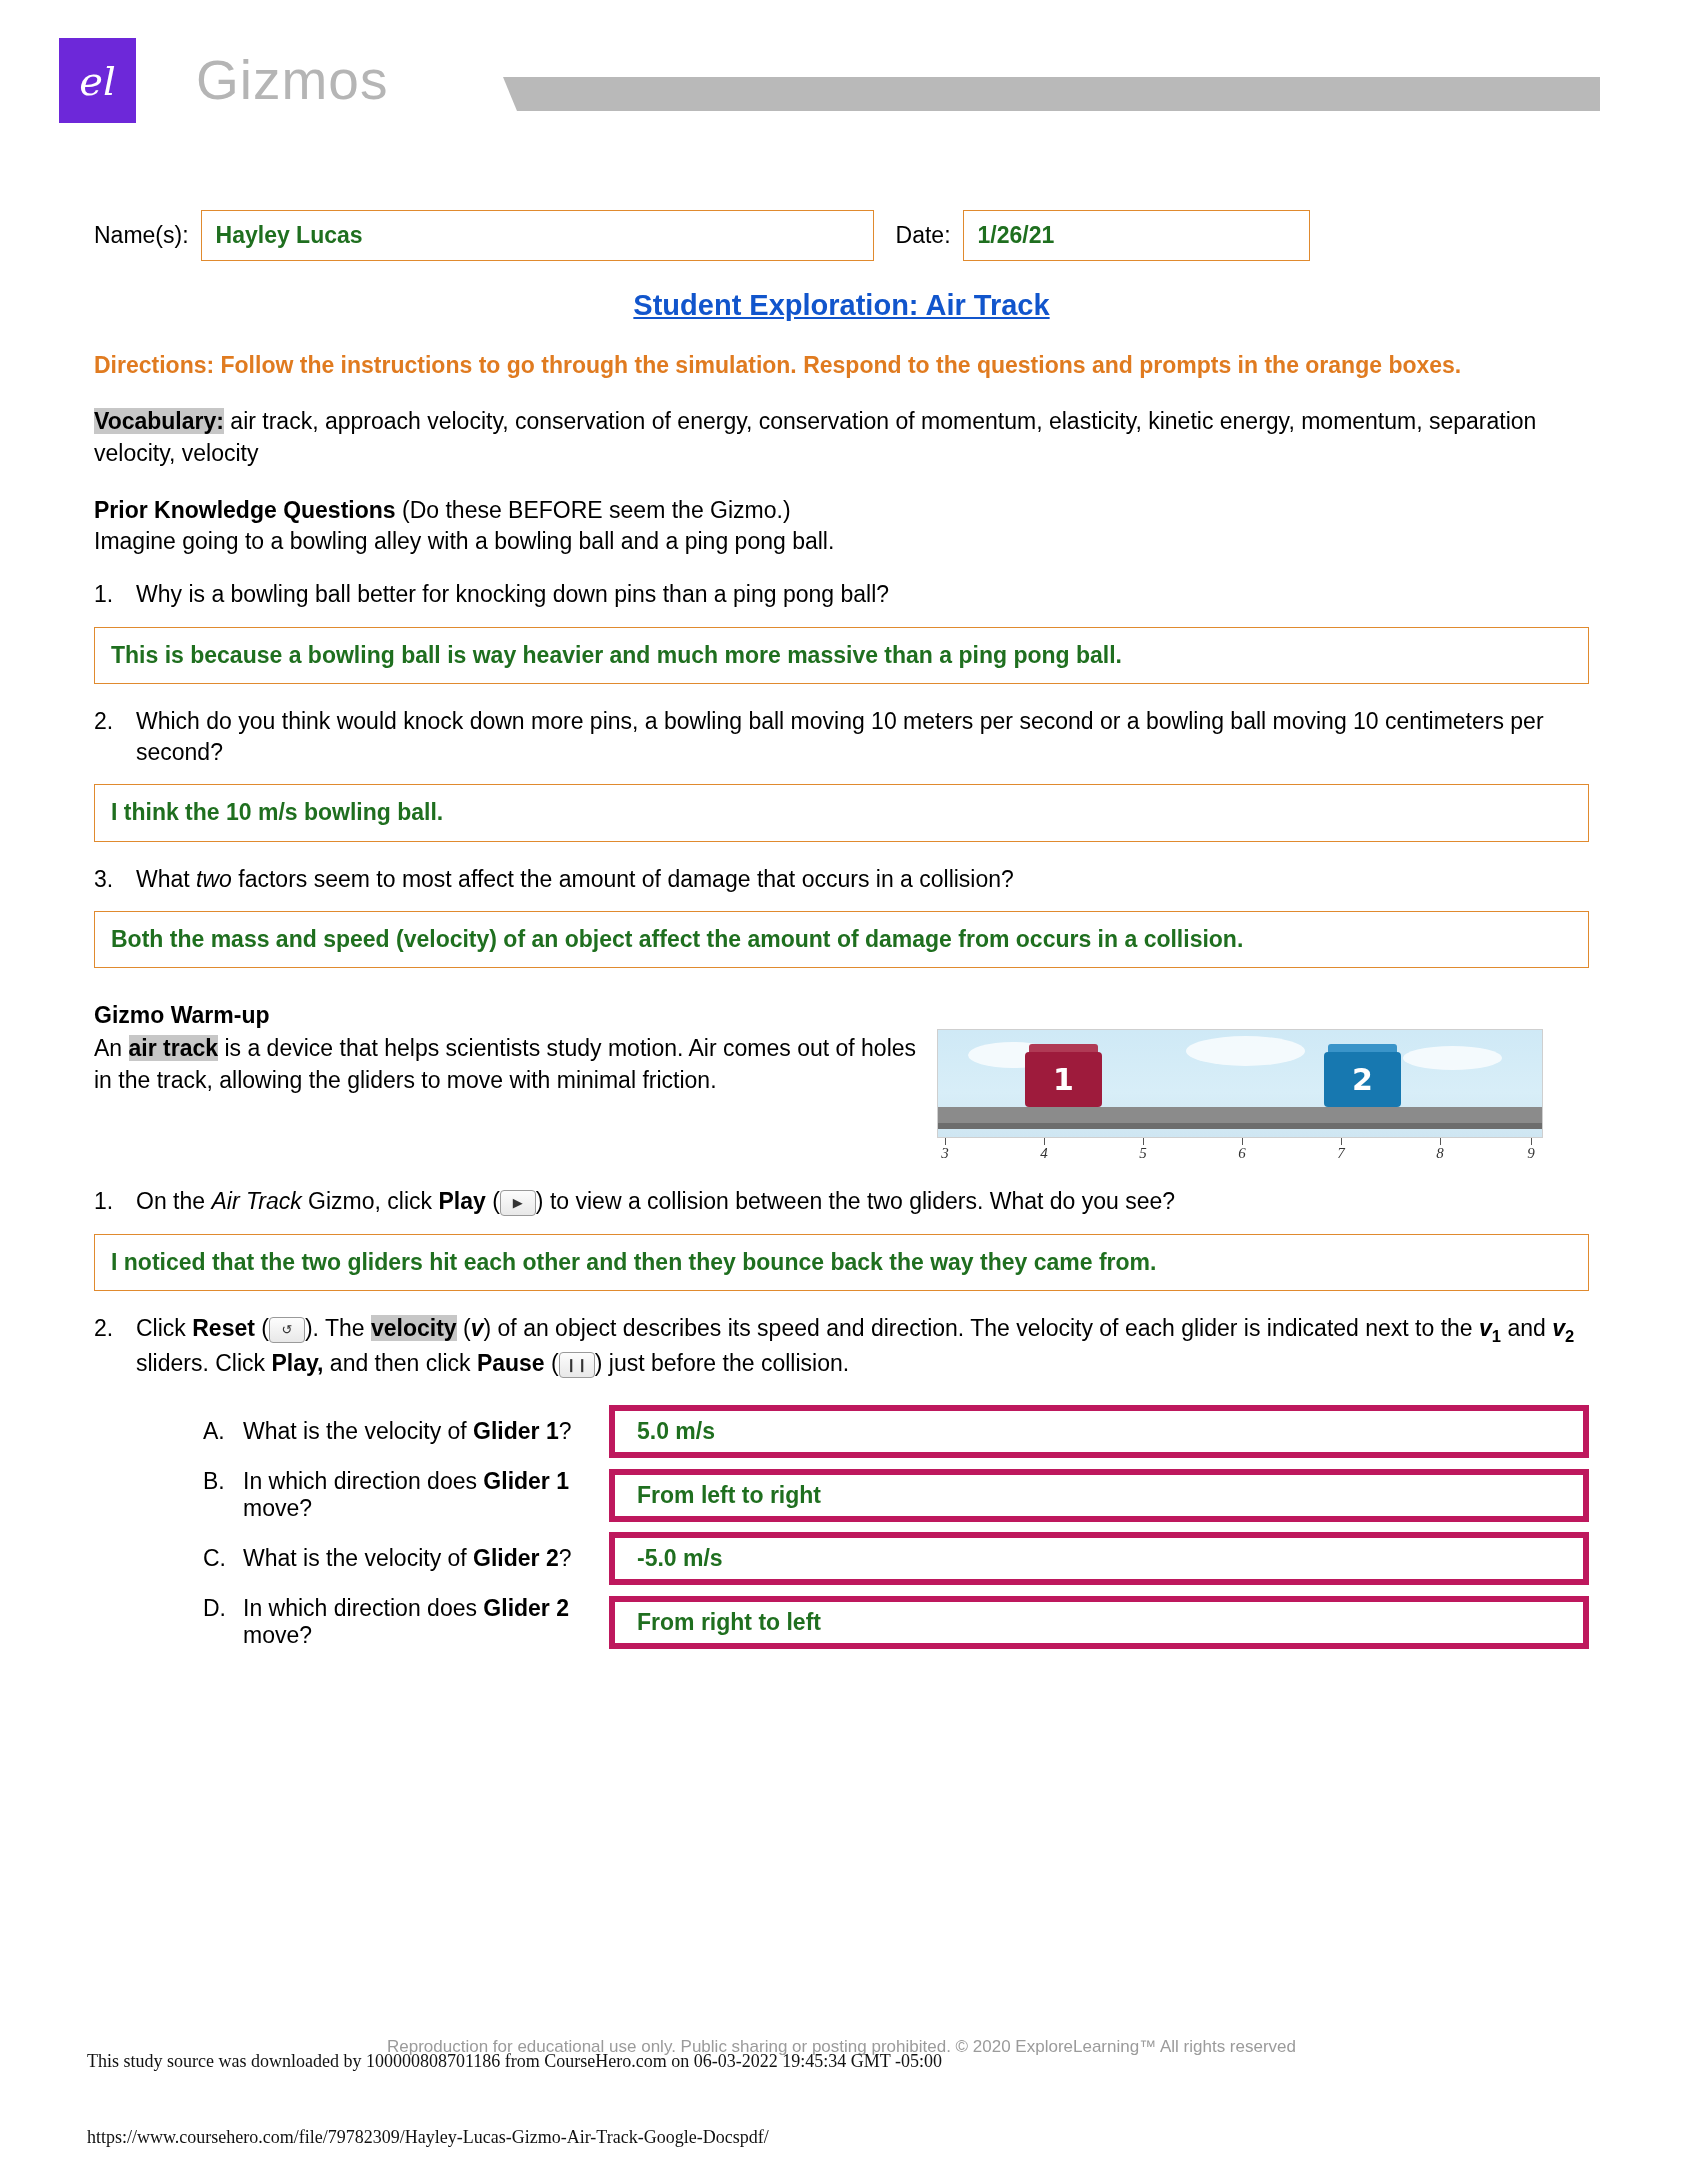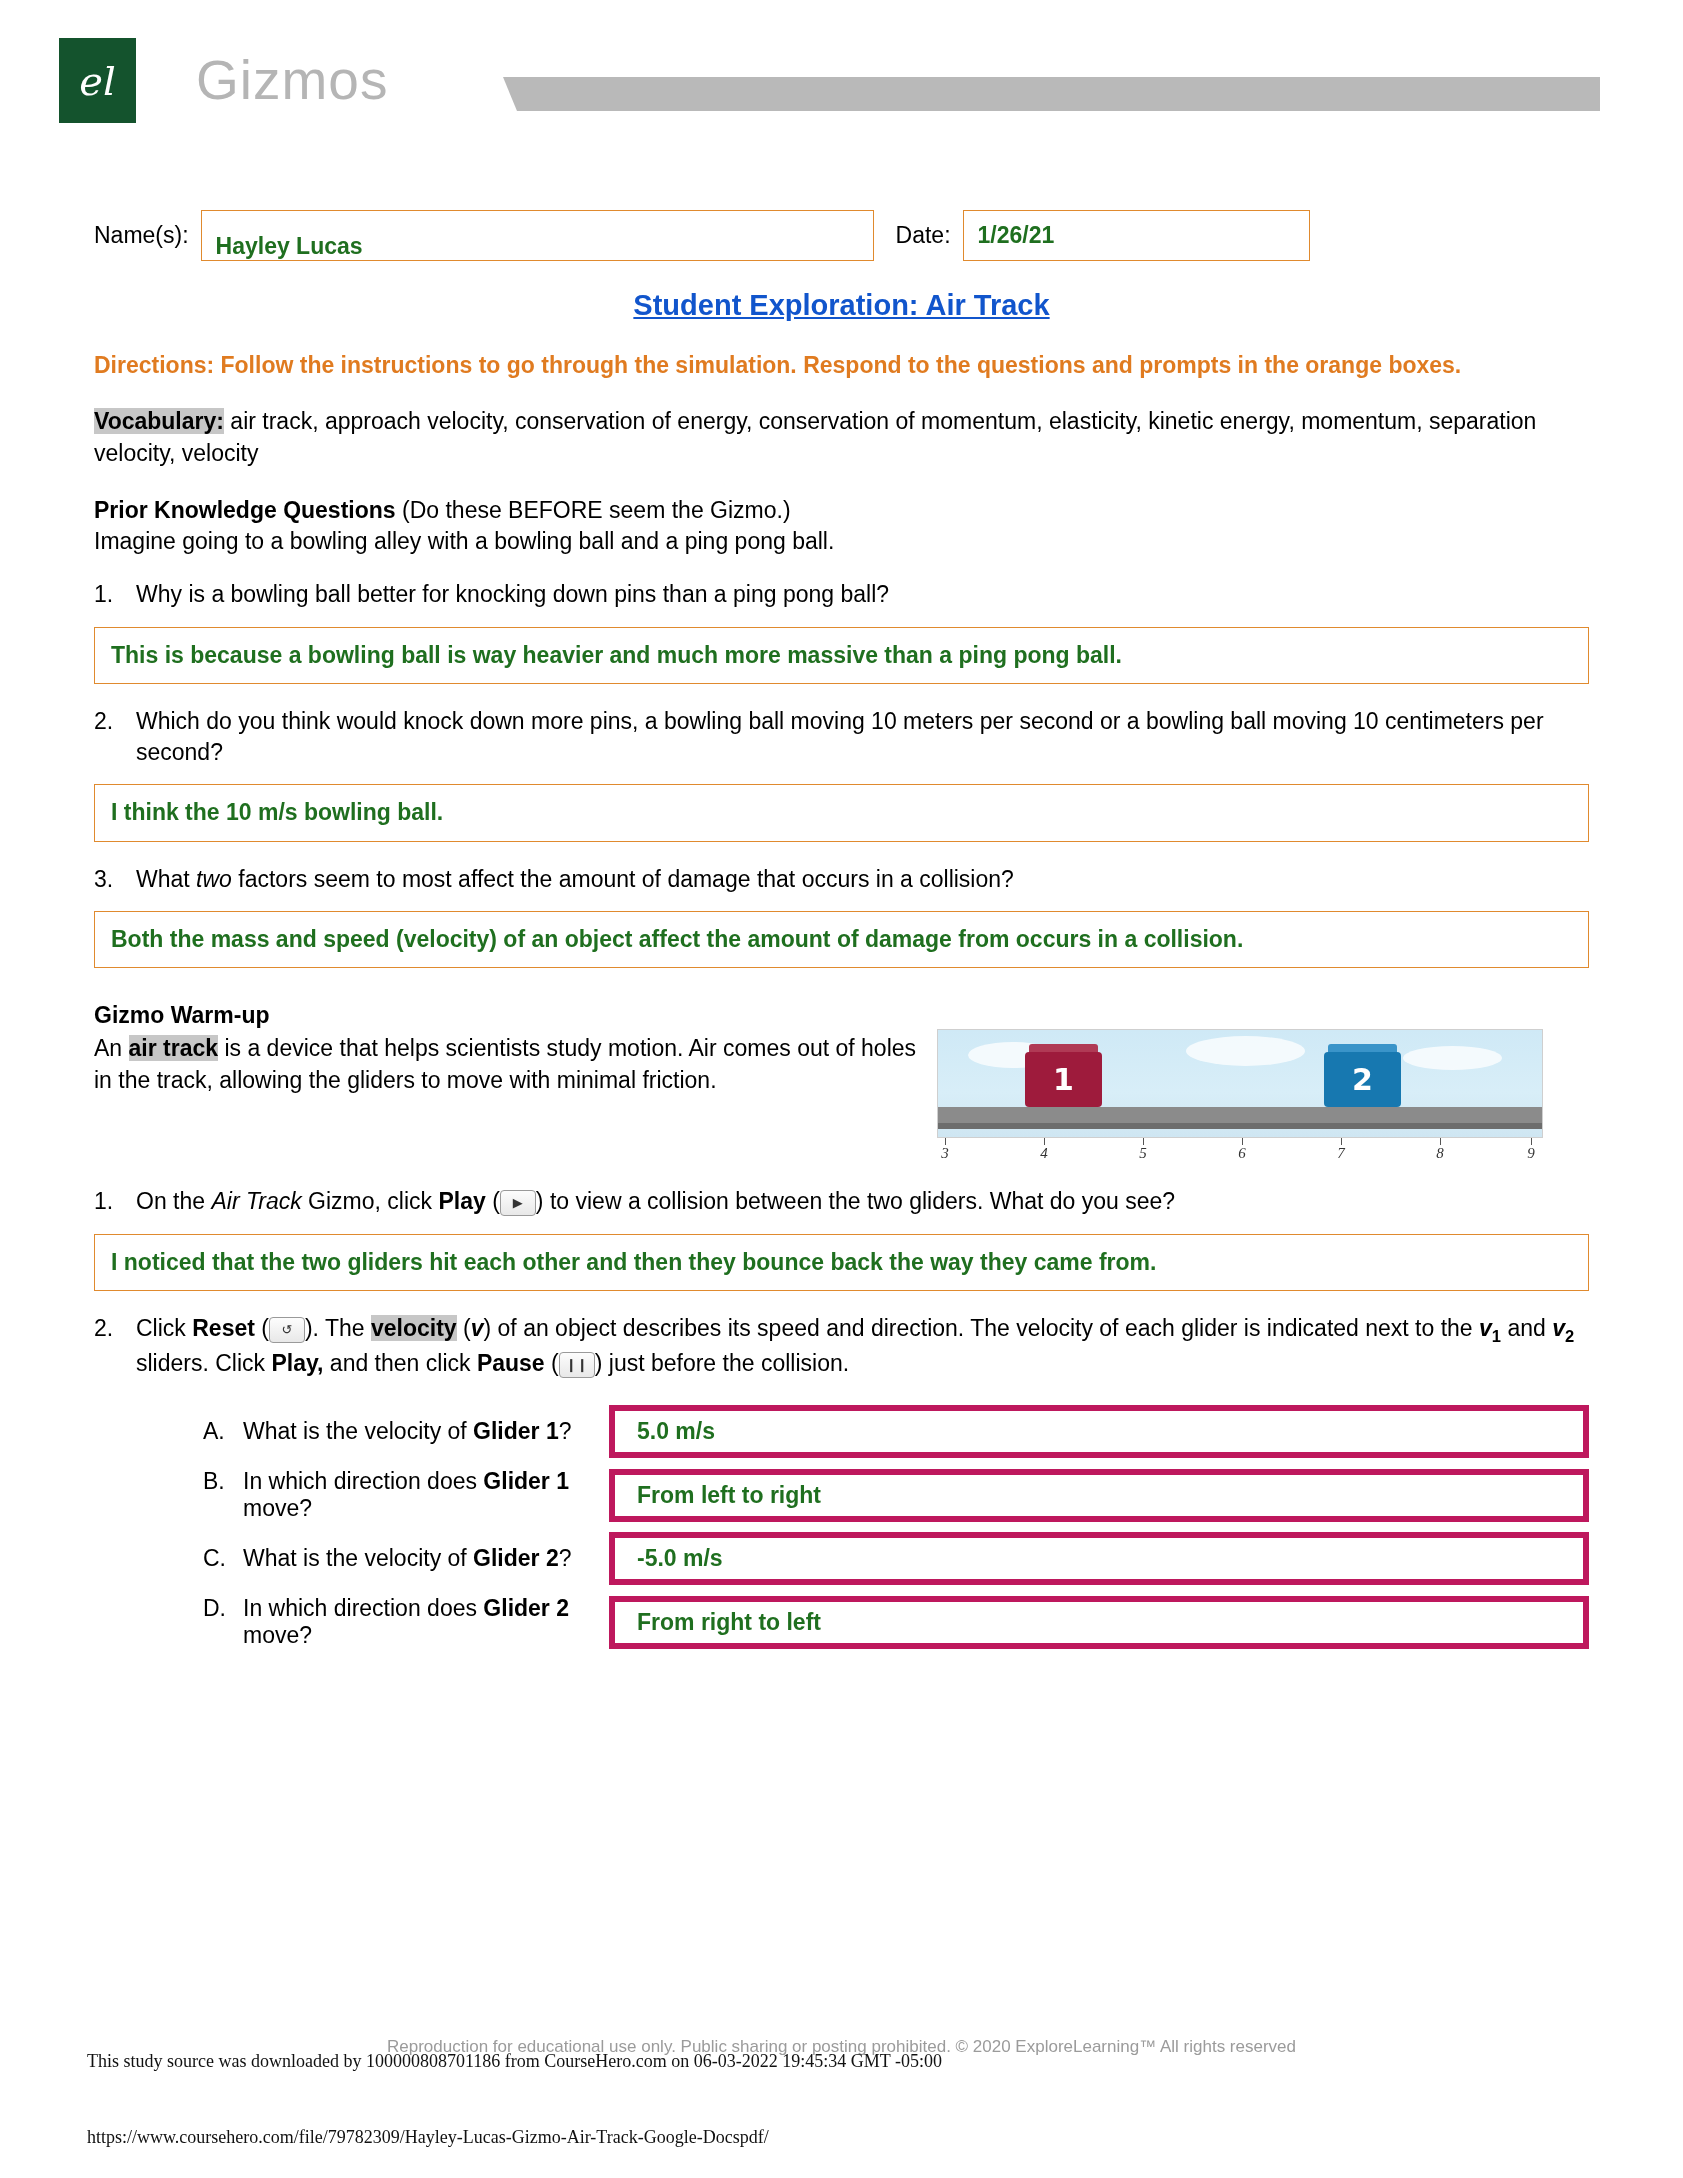--- a/index.html
+++ b/index.html
@@ -27,21 +27,21 @@
   .gizmo-header {
     position: relative;
     height: 149px;
   }
   .logo-box {
     position: absolute;
     left: 59px;
     top: 38px;
     width: 77px;
     height: 85px;
-    background: #14532d;
+    background: #6d28d9;
     display: flex;
     align-items: center;
     justify-content: center;
   }
   .logo-glyph {
     color: #ffffff;
     font-family: "DejaVu Serif", serif;
     font-style: italic;
     font-size: 40px;
     line-height: 1;
@@ -80,21 +80,21 @@
     margin-right: 12px;
   }
   .field-box {
     border: 1px solid #E08A2E;
     height: 51px;
     display: flex;
     align-items: center;
     padding-left: 14px;
     box-sizing: border-box;
   }
-  .field-name { width: 673px; align-items: flex-end; }
+  .field-name { width: 673px; }
   .field-date { width: 347px; }
   .field-val {
     color: #1f6f1f;
     font-weight: bold;
     font-size: 23px;
   }
   .date-label {
     font-size: 23px;
     margin: 0 12px 0 22px;
   }

